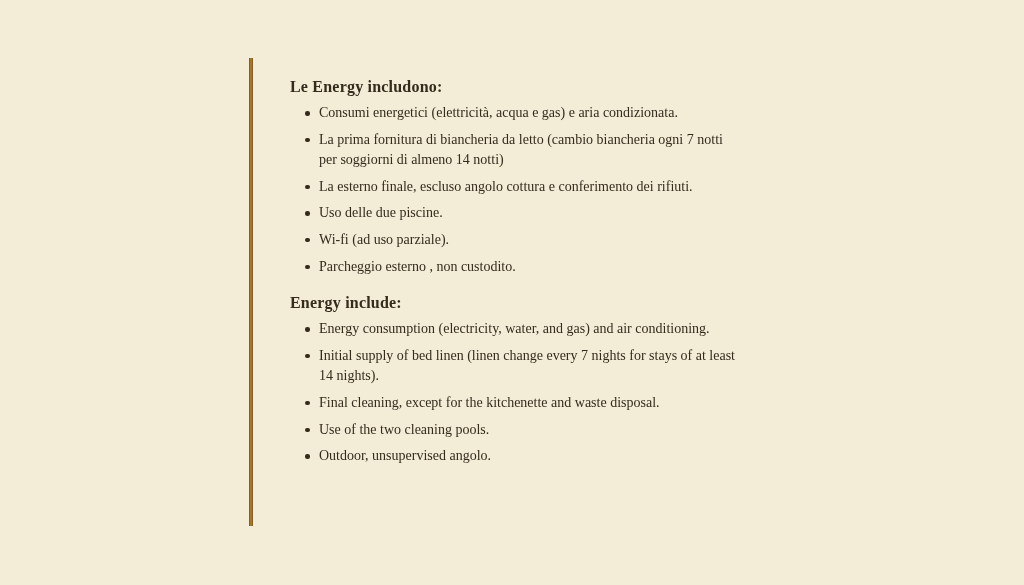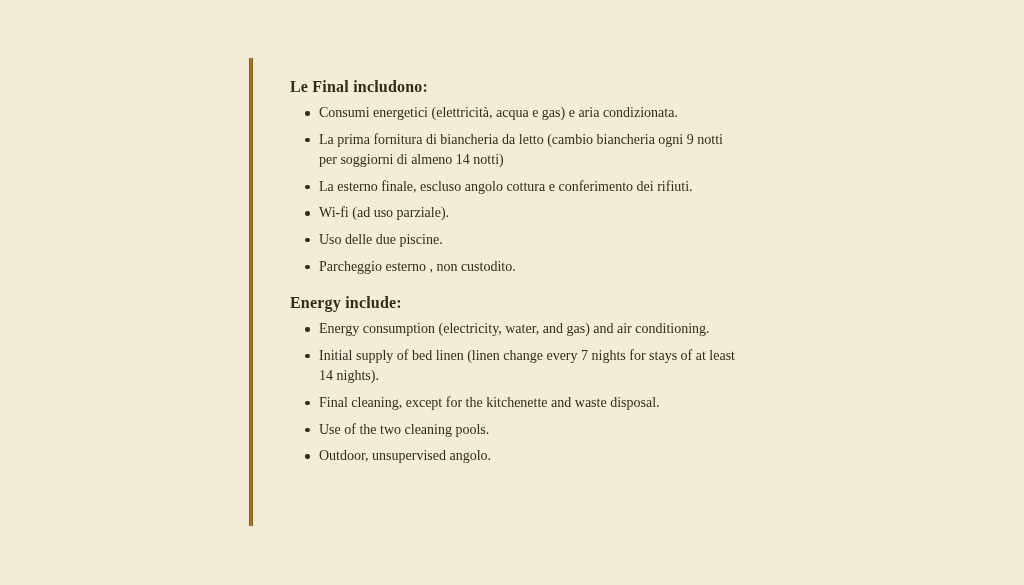--- a/index.html
+++ b/index.html
@@ -63,27 +63,27 @@
 </style>
 </head>
 <body>
 
 <div class="canvas">
   <div class="accent-line"></div>
 
   <div class="content">
 
     <div class="section">
-      <h2 class="section-heading">Le Final includono:</h2>
+      <h2 class="section-heading">Le Energy includono:</h2>
       <ul class="items">
         <li>Consumi energetici (elettricità, acqua e gas) e aria condizionata.</li>
-        <li>La prima fornitura di biancheria da letto (cambio biancheria ogni 9 notti per soggiorni di almeno 14 notti)</li>
+        <li>La prima fornitura di biancheria da letto (cambio biancheria ogni 7 notti per soggiorni di almeno 14 notti)</li>
         <li>La esterno finale, escluso angolo cottura e conferimento dei rifiuti.</li>
+        <li>Uso delle due piscine.</li>
         <li>Wi-fi (ad uso parziale).</li>
-        <li>Uso delle due piscine.</li>
         <li>Parcheggio esterno , non custodito.</li>
       </ul>
     </div>
 
     <div class="section">
       <h2 class="section-heading">Energy include:</h2>
       <ul class="items">
         <li>Energy consumption (electricity, water, and gas) and air conditioning.</li>
         <li>Initial supply of bed linen (linen change every 7 nights for stays of at least 14 nights).</li>
         <li>Final cleaning, except for the kitchenette and waste disposal.</li>

